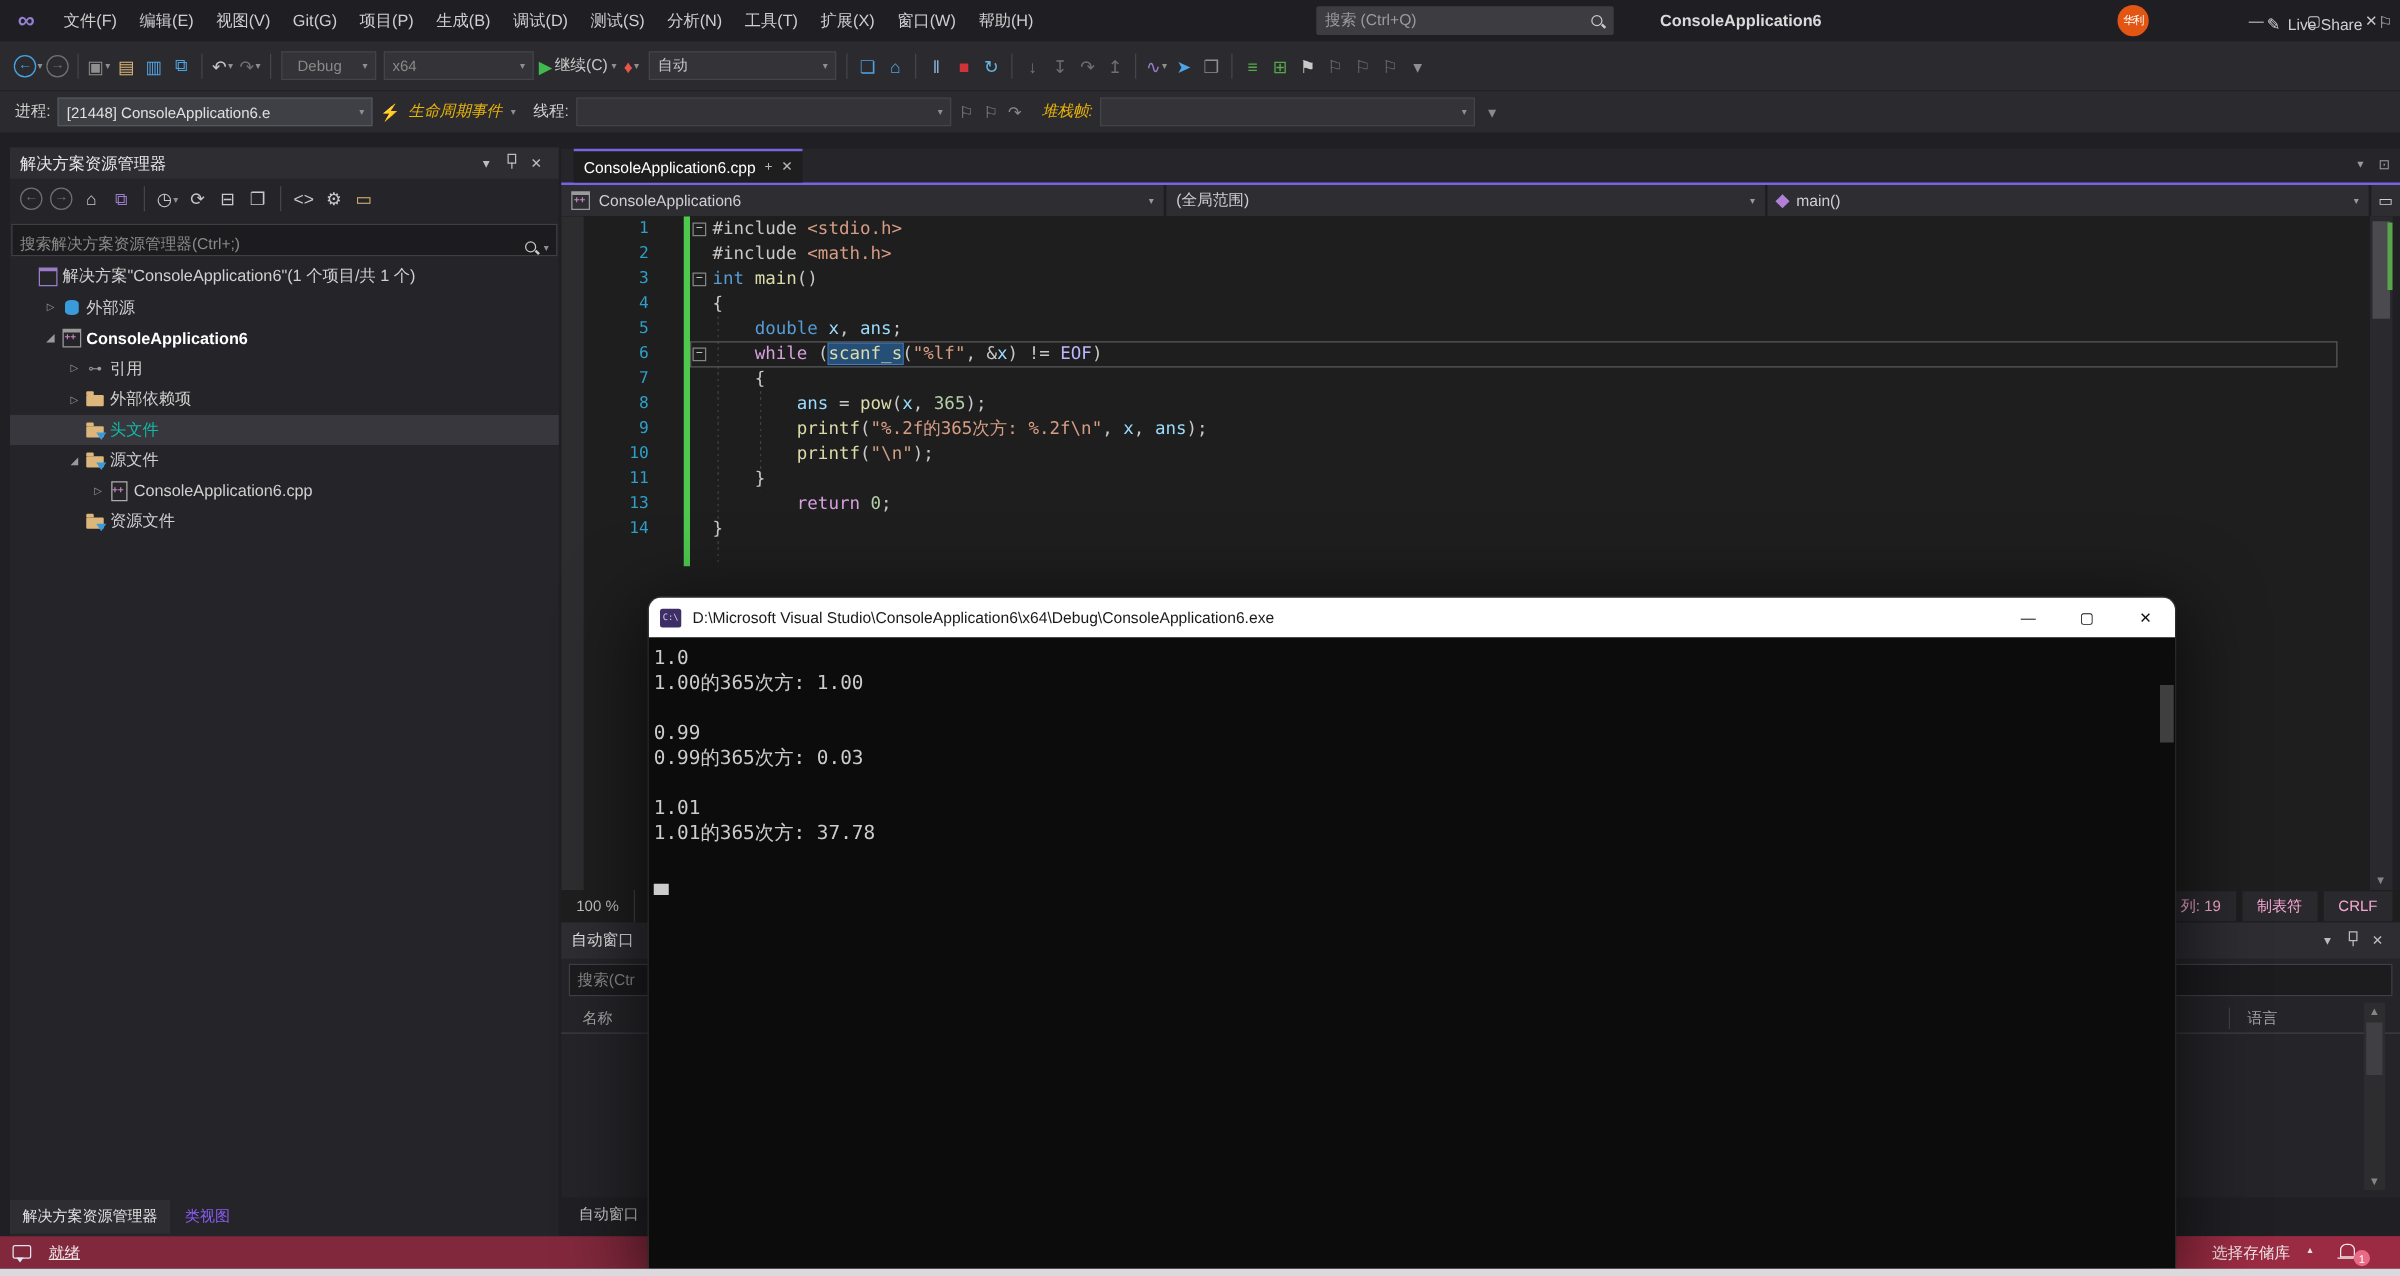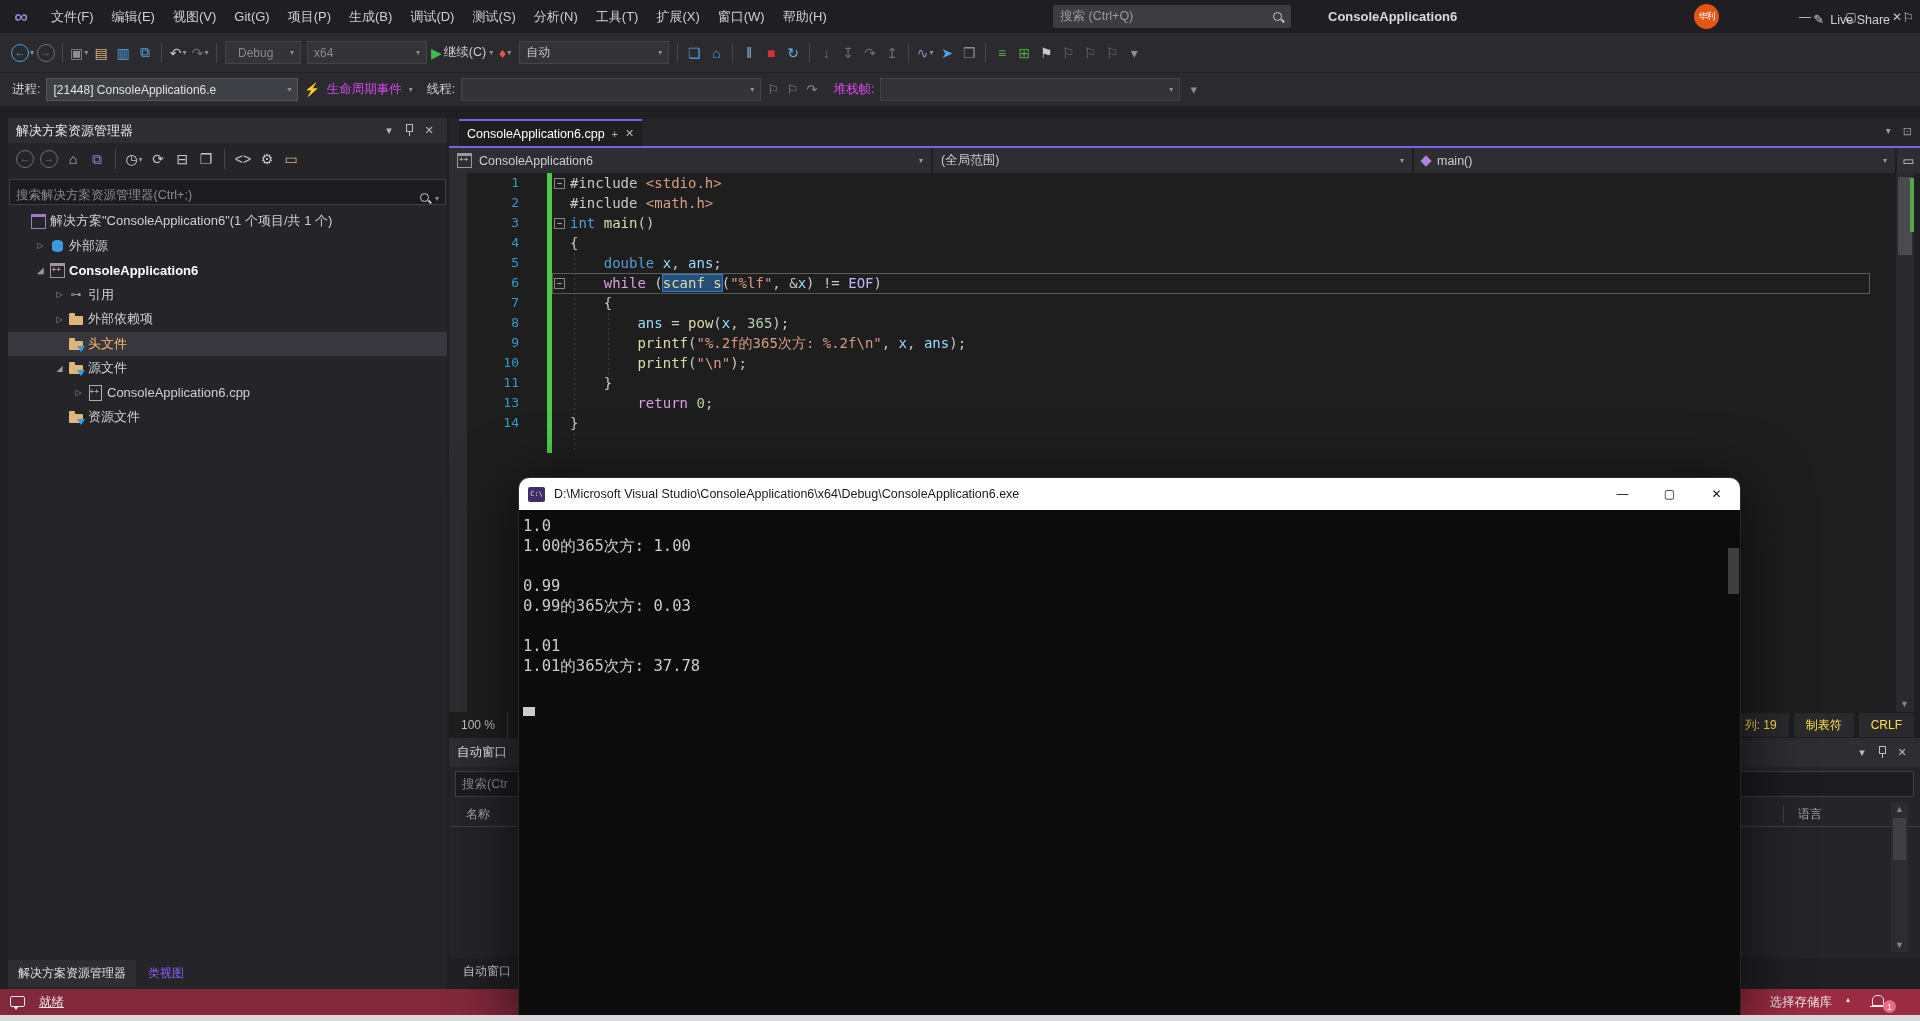--- a/index.html
+++ b/index.html
@@ -32,40 +32,40 @@
             padding:0 6px;font-size:12px;color:#c8c8c8;margin:0 3px;box-sizing:border-box;}
   .tb-combo.muted{color:#8a8a8a;}
   .tb-label{font-size:12.5px;color:#c8c8c8;margin:0 2px;}
   .circ{border:1px solid currentColor;border-radius:50%;width:16px;height:16px;line-height:14px;text-align:center;font-size:11px;}
   .liveshare{position:absolute;right:30px;top:0;height:39px;display:flex;align-items:center;gap:6px;font-size:12.5px;color:#d0d0d0;}
   .feedback{position:absolute;right:6px;top:10px;font-size:13px;color:#c0c0c0;}
 
   .debugrow{position:absolute;left:0;top:72px;width:1920px;height:34px;background:#2b2b2f;border-top:1px solid #222226;
             display:flex;align-items:center;padding-left:12px;box-sizing:border-box;font-size:12.5px;}
   .dr-label{color:#cfcfcf;margin-right:6px;}
-  .dr-label.muted{color:#d946ef;}
+  .dr-label.muted{color:#eab308;font-style:italic;}
   .dr-combo{height:23px;background:#3f3f46;border:1px solid #55555c;color:#e0e0e0;display:flex;align-items:center;
             justify-content:space-between;padding:0 6px;font-size:12px;box-sizing:border-box;}
   .dr-combo.empty{background:#333338;border:1px solid #434348;}
   .dr-icon{color:#8a8a8a;font-size:13px;margin:0 6px;}
 
   
   .sidebar{position:absolute;left:8px;top:118px;width:439px;height:871px;background:#252529;}
   .se-title{height:25px;background:#2d2d32;display:flex;align-items:center;padding:0 8px;font-size:13px;color:#e8e8e8;}
   .se-title .sp{flex:1;}
   .se-btn{width:20px;text-align:center;color:#bdbdbd;font-size:11px;}
   .pin-icon{position:relative;display:inline-block;width:8px;height:12px;}
   .pin-icon::before{content:"";position:absolute;left:1px;top:0;width:5px;height:6px;border:1.2px solid #bdbdbd;}
   .pin-icon::after{content:"";position:absolute;left:4px;top:7px;width:1.2px;height:5px;background:#bdbdbd;}
   .se-toolbar{height:32px;display:flex;align-items:center;padding:0 6px;gap:2px;}
   .se-search{margin:4px 1px;height:24px;background:#1c1c1f;border:1px solid #3f3f46;display:flex;align-items:flex-end;
              justify-content:space-between;padding:0 6px;font-size:12.5px;color:#8a8a8a;}
   .tree{margin-top:3px;}
   .tree-row{height:24.5px;display:flex;align-items:center;font-size:13px;color:#d0d0d0;white-space:nowrap;}
-  .tree-row.selected{background:#37373d;color:#fdba74;}
+  .tree-row.selected{background:#37373d;color:#14b8a6;}
   .tree-row.bold{font-weight:bold;color:#fff;}
   .tw-arrow{width:15px;text-align:center;font-size:8px;color:#9a9a9a;flex:none;}
   .tw-icon{width:18px;flex:none;display:flex;align-items:center;justify-content:center;}
   .tw-label{margin-left:3px;}
   .se-tabs{position:absolute;left:8px;top:958px;height:31px;display:flex;align-items:center;font-size:12px;gap:2px;}
   .se-tab{padding:5px 10px;color:#8b5cf6;}
   .se-tab.active{background:#2d2d32;color:#e0e0e0;}
 
   
   .folder{position:relative;width:14px;height:9px;background:#dcb67a;border-radius:1px;margin-top:3px;}
@@ -104,21 +104,21 @@
   .tk-fn{color:#dcdcaa;} .tk-var{color:#9cdcfe;} .tk-str{color:#d69d85;} .tk-num{color:#b5cea8;} .tk-mac{color:#bEb7ff;}
   .tk-sel{background:#264f78;outline:1px solid #3d7cc4;}
   .vsb{position:absolute;left:1447px;top:173px;width:18px;height:539px;background:#2a2a2e;}
   .vsb .thumb{position:absolute;left:2px;top:4px;width:14px;height:78px;background:#4a4a4f;}
   .vsb .mark{position:absolute;right:0;top:5px;width:4px;height:54px;background:#57a64a;}
   .vsb .dn{position:absolute;left:4px;bottom:3px;font-size:9px;color:#858585;}
 
   .zoomstrip{position:absolute;left:0;top:712px;width:1471px;height:26px;background:#1e1e1e;display:flex;align-items:center;font-size:12px;color:#c0c0c0;}
   .zoomcell{padding:0 12px;height:100%;display:flex;align-items:center;border-right:1px solid #3f3f46;}
   .stripright{position:absolute;right:6px;top:1px;display:flex;gap:5px;height:24px;}
-  .stripcell{background:#2a2a2e;padding:0 12px;display:flex;align-items:center;font-size:12px;color:#fde047;}
+  .stripcell{background:#2a2a2e;padding:0 12px;display:flex;align-items:center;font-size:12px;color:#f9a8d4;}
 
   .botpanel{position:absolute;left:0;top:738px;width:1471px;height:220px;background:#252529;}
   .bp-header{height:29px;display:flex;align-items:center;padding:0 8px;font-size:12.5px;color:#e0e0e0;background:#2d2d32;}
   .bp-header .sp{flex:1;}
   .bp-search{margin:4px 6px;height:24px;background:#1c1c1f;border:1px solid #3f3f46;display:flex;align-items:center;padding:0 6px;font-size:12.5px;color:#8a8a8a;}
   .bp-cols{height:25px;border-bottom:1px solid #3f3f46;position:relative;font-size:12px;color:#a8a8a8;}
   .bp-cols .c1{position:absolute;left:17px;top:5px;}
   .bp-cols .c2{position:absolute;right:98px;top:5px;border-left:1px solid #3f3f46;padding-left:14px;}
   .bp-sb{position:absolute;right:12px;top:64px;width:17px;height:150px;background:#2d2d30;}
   .bp-sb .up{position:absolute;top:2px;left:4px;font-size:9px;color:#858585;}

